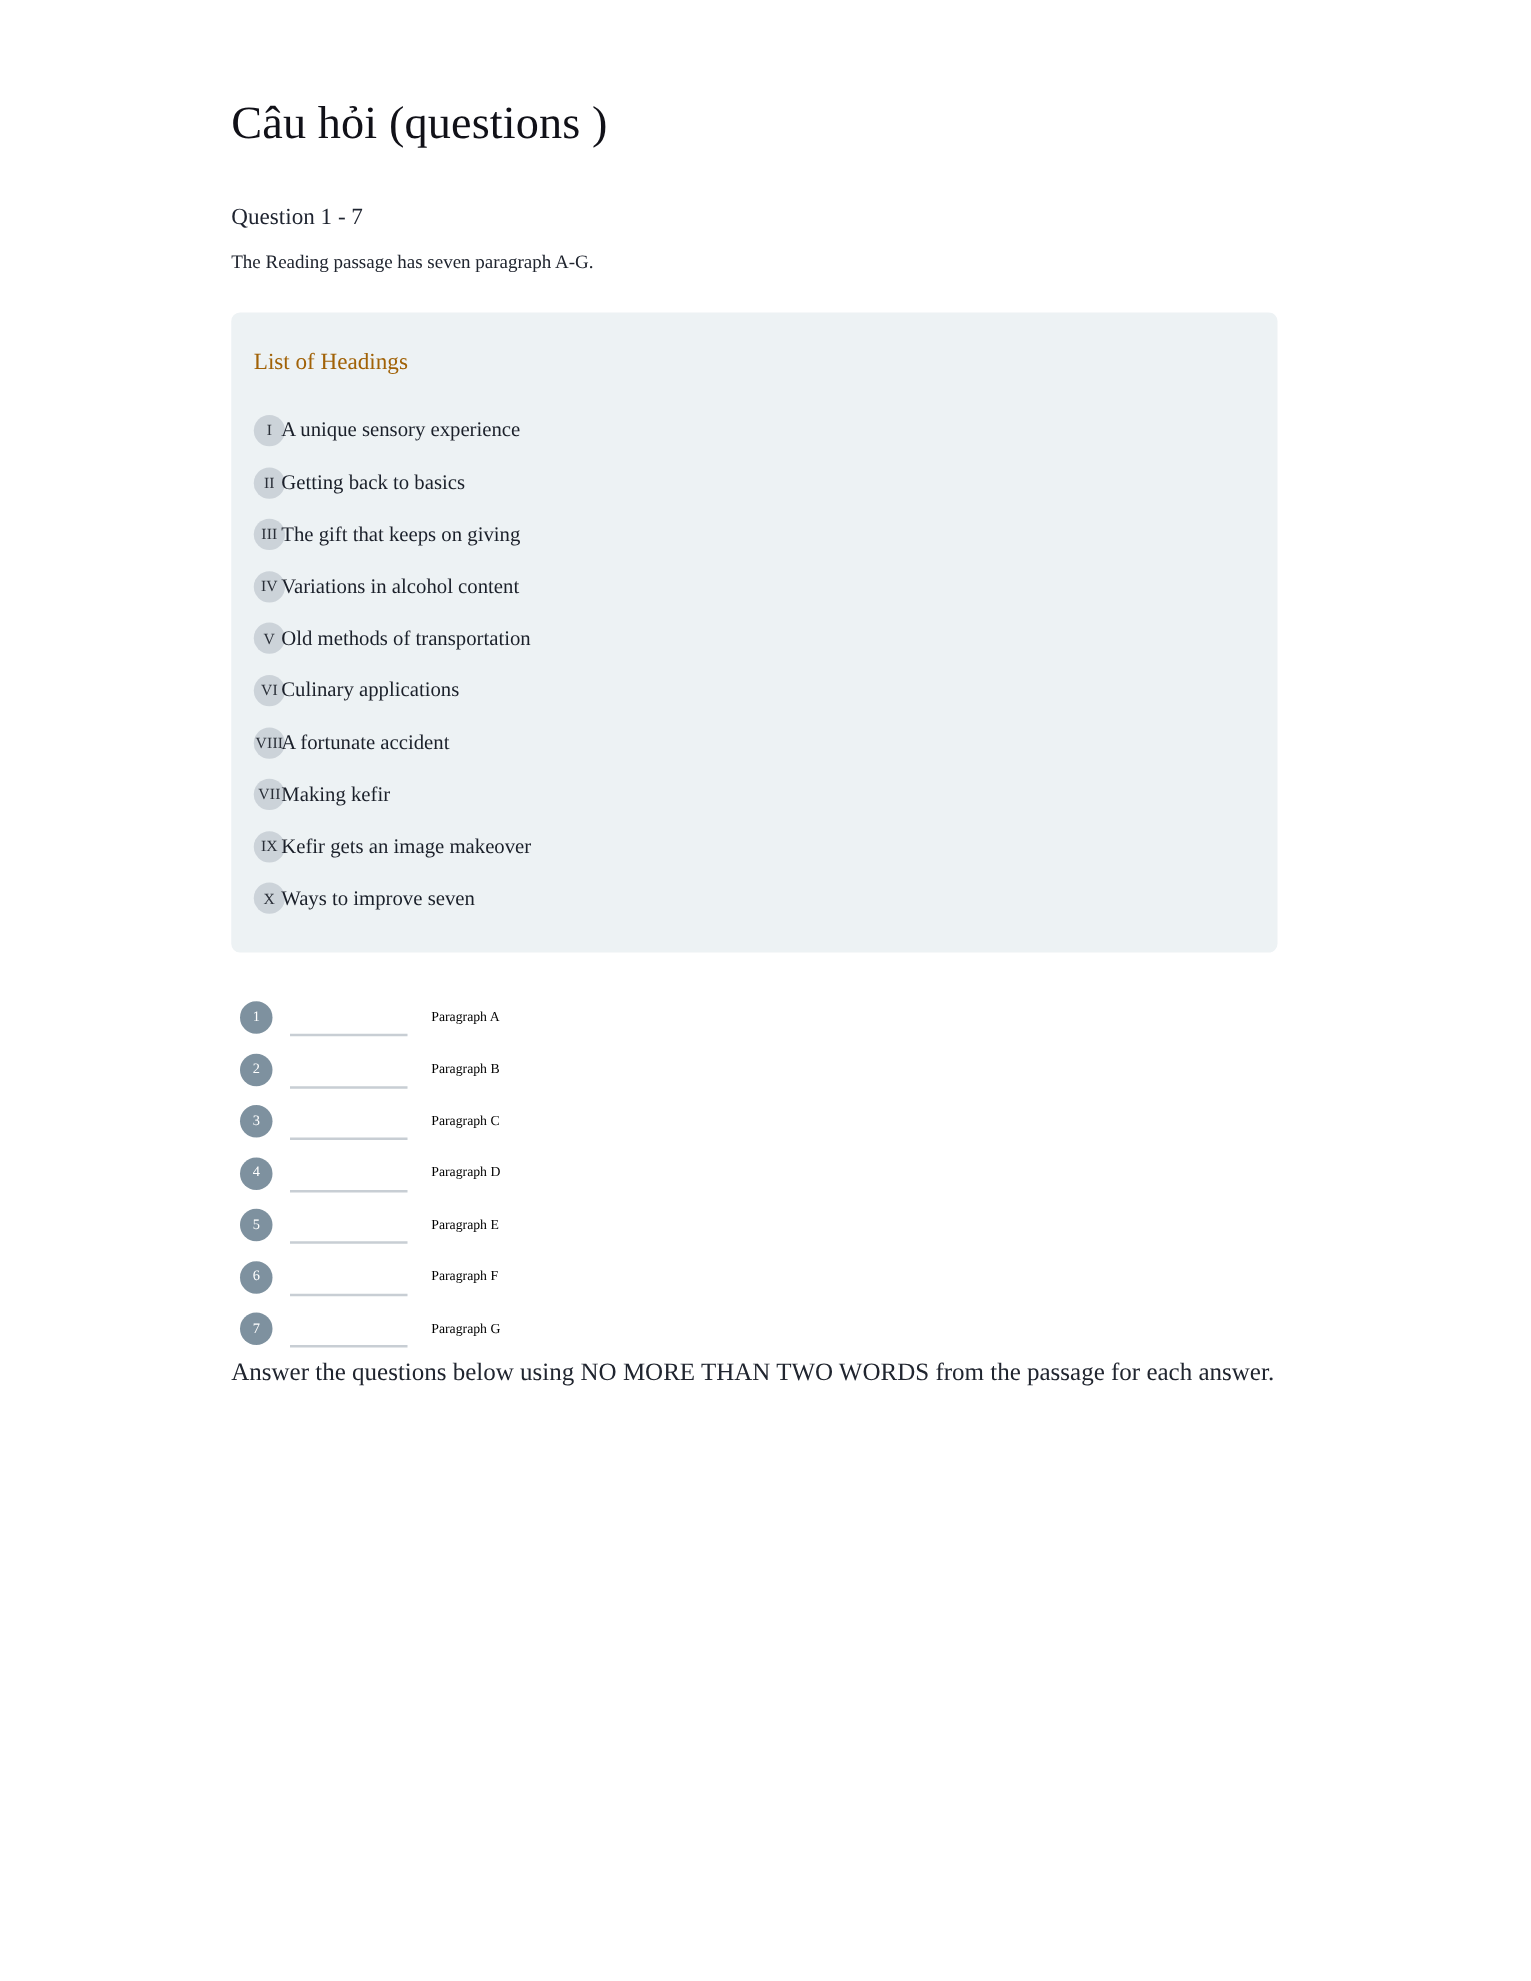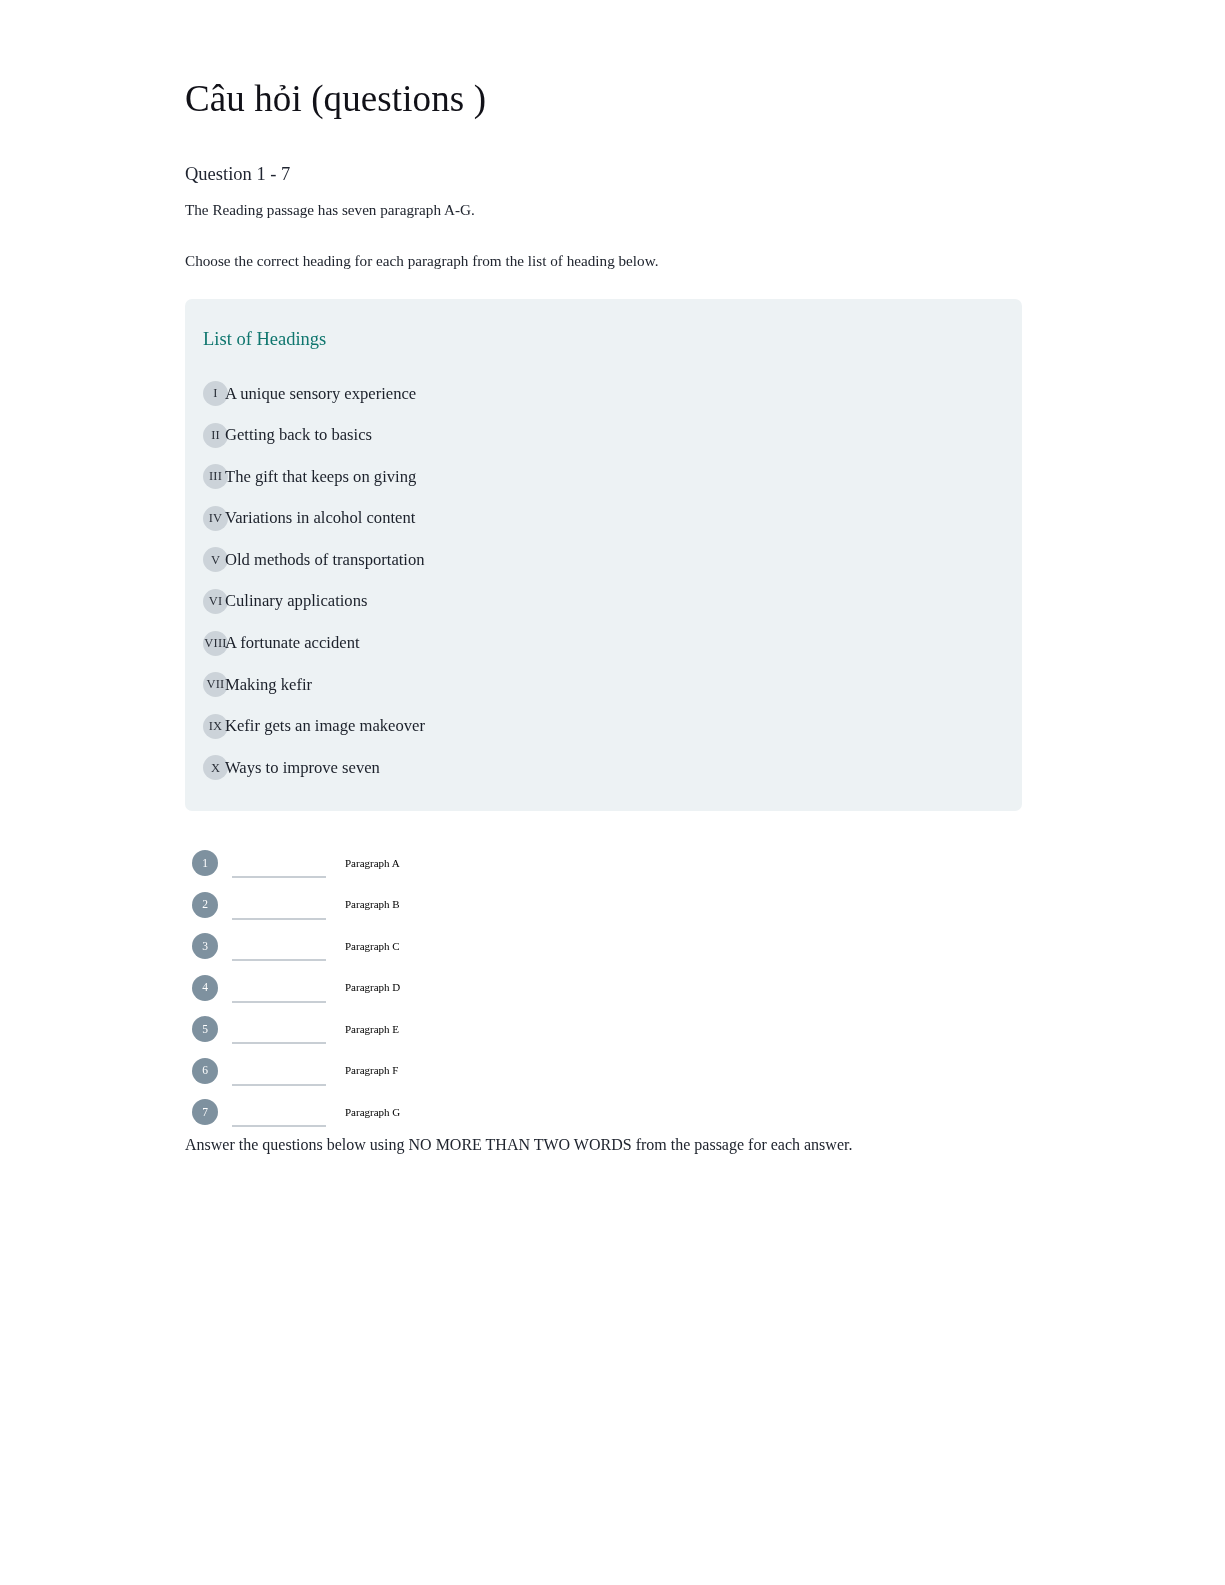--- a/index.html
+++ b/index.html
@@ -51,21 +51,21 @@
     width: 837px;
     background: #edf2f4;
     border-radius: 7px;
     padding: 22px 0 22px 0;
     margin: 0 0 28px 0;
   }
   .panel-title {
     font-size: 18.5px;
     line-height: 1.3;
     margin: 6px 0 22px 18px;
-    color: #0f766e;
+    color: #a16207;
   }
   .heading-row {
     display: flex;
     align-items: center;
     height: 41.6px;
     padding-left: 18px;
   }
   .rn-badge {
     width: 25px;
     height: 25px;
@@ -134,36 +134,35 @@
     line-height: 1.2;
   }
 
   .q-range-2 {
     font-size: 18.5px;
     line-height: 1.25;
     margin: 1px 0 25px 0;
     color: #1f2430;
   }
   .q-instruction-2 {
-    font-size: 16px;
+    font-size: 20px;
     line-height: 1.45;
     margin: 0;
     color: #20252f;
   }
 </style>
 </head>
 <body>
 
 <div class="page">
 
   <h1 class="doc-title">Câu hỏi (questions )</h1>
 
   <div class="q-range">Question 1  - 7</div>
   <div class="q-note">The Reading passage has seven paragraph A-G.</div>
-  <div class="q-instruction">Choose the correct heading for each paragraph from the list of heading below.</div>
 
   <div class="headings-panel">
     <div class="panel-title">List of Headings</div>
     <div id="headings-list">
         <div class="heading-row">
           <span class="rn-badge">I</span>
           <span class="heading-text">A unique sensory experience</span>
         </div>
         <div class="heading-row">
           <span class="rn-badge">II</span>

